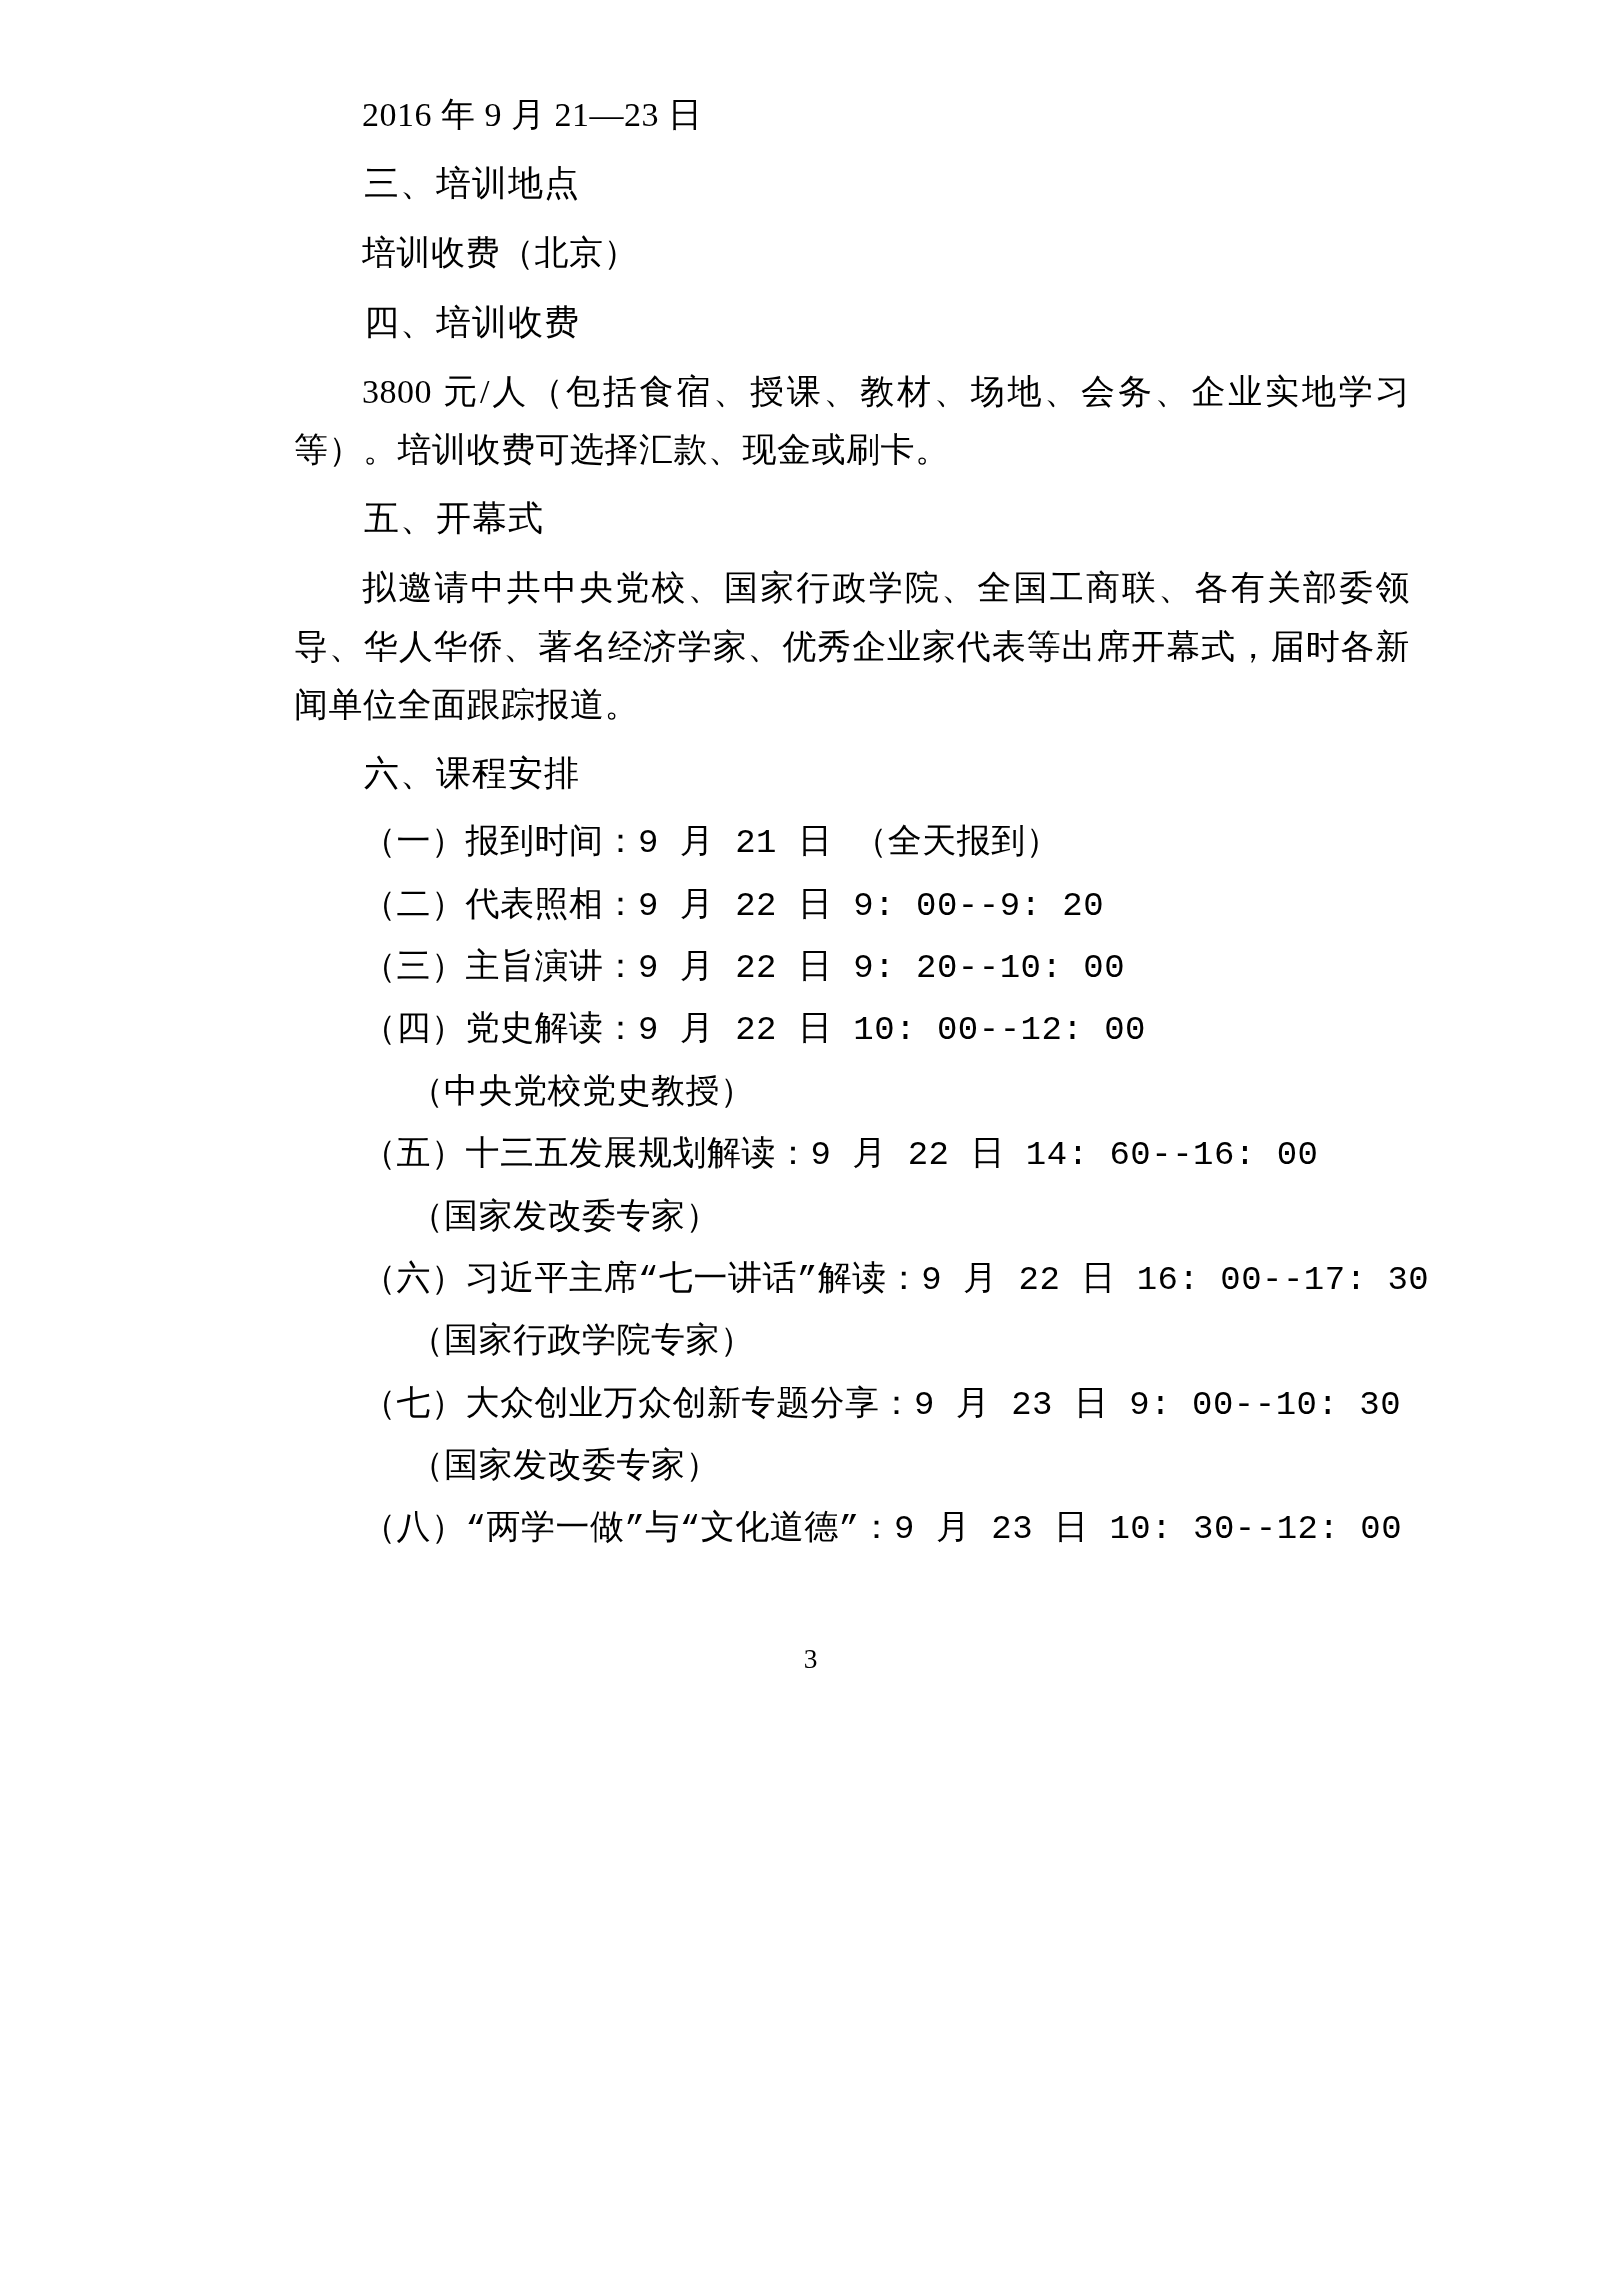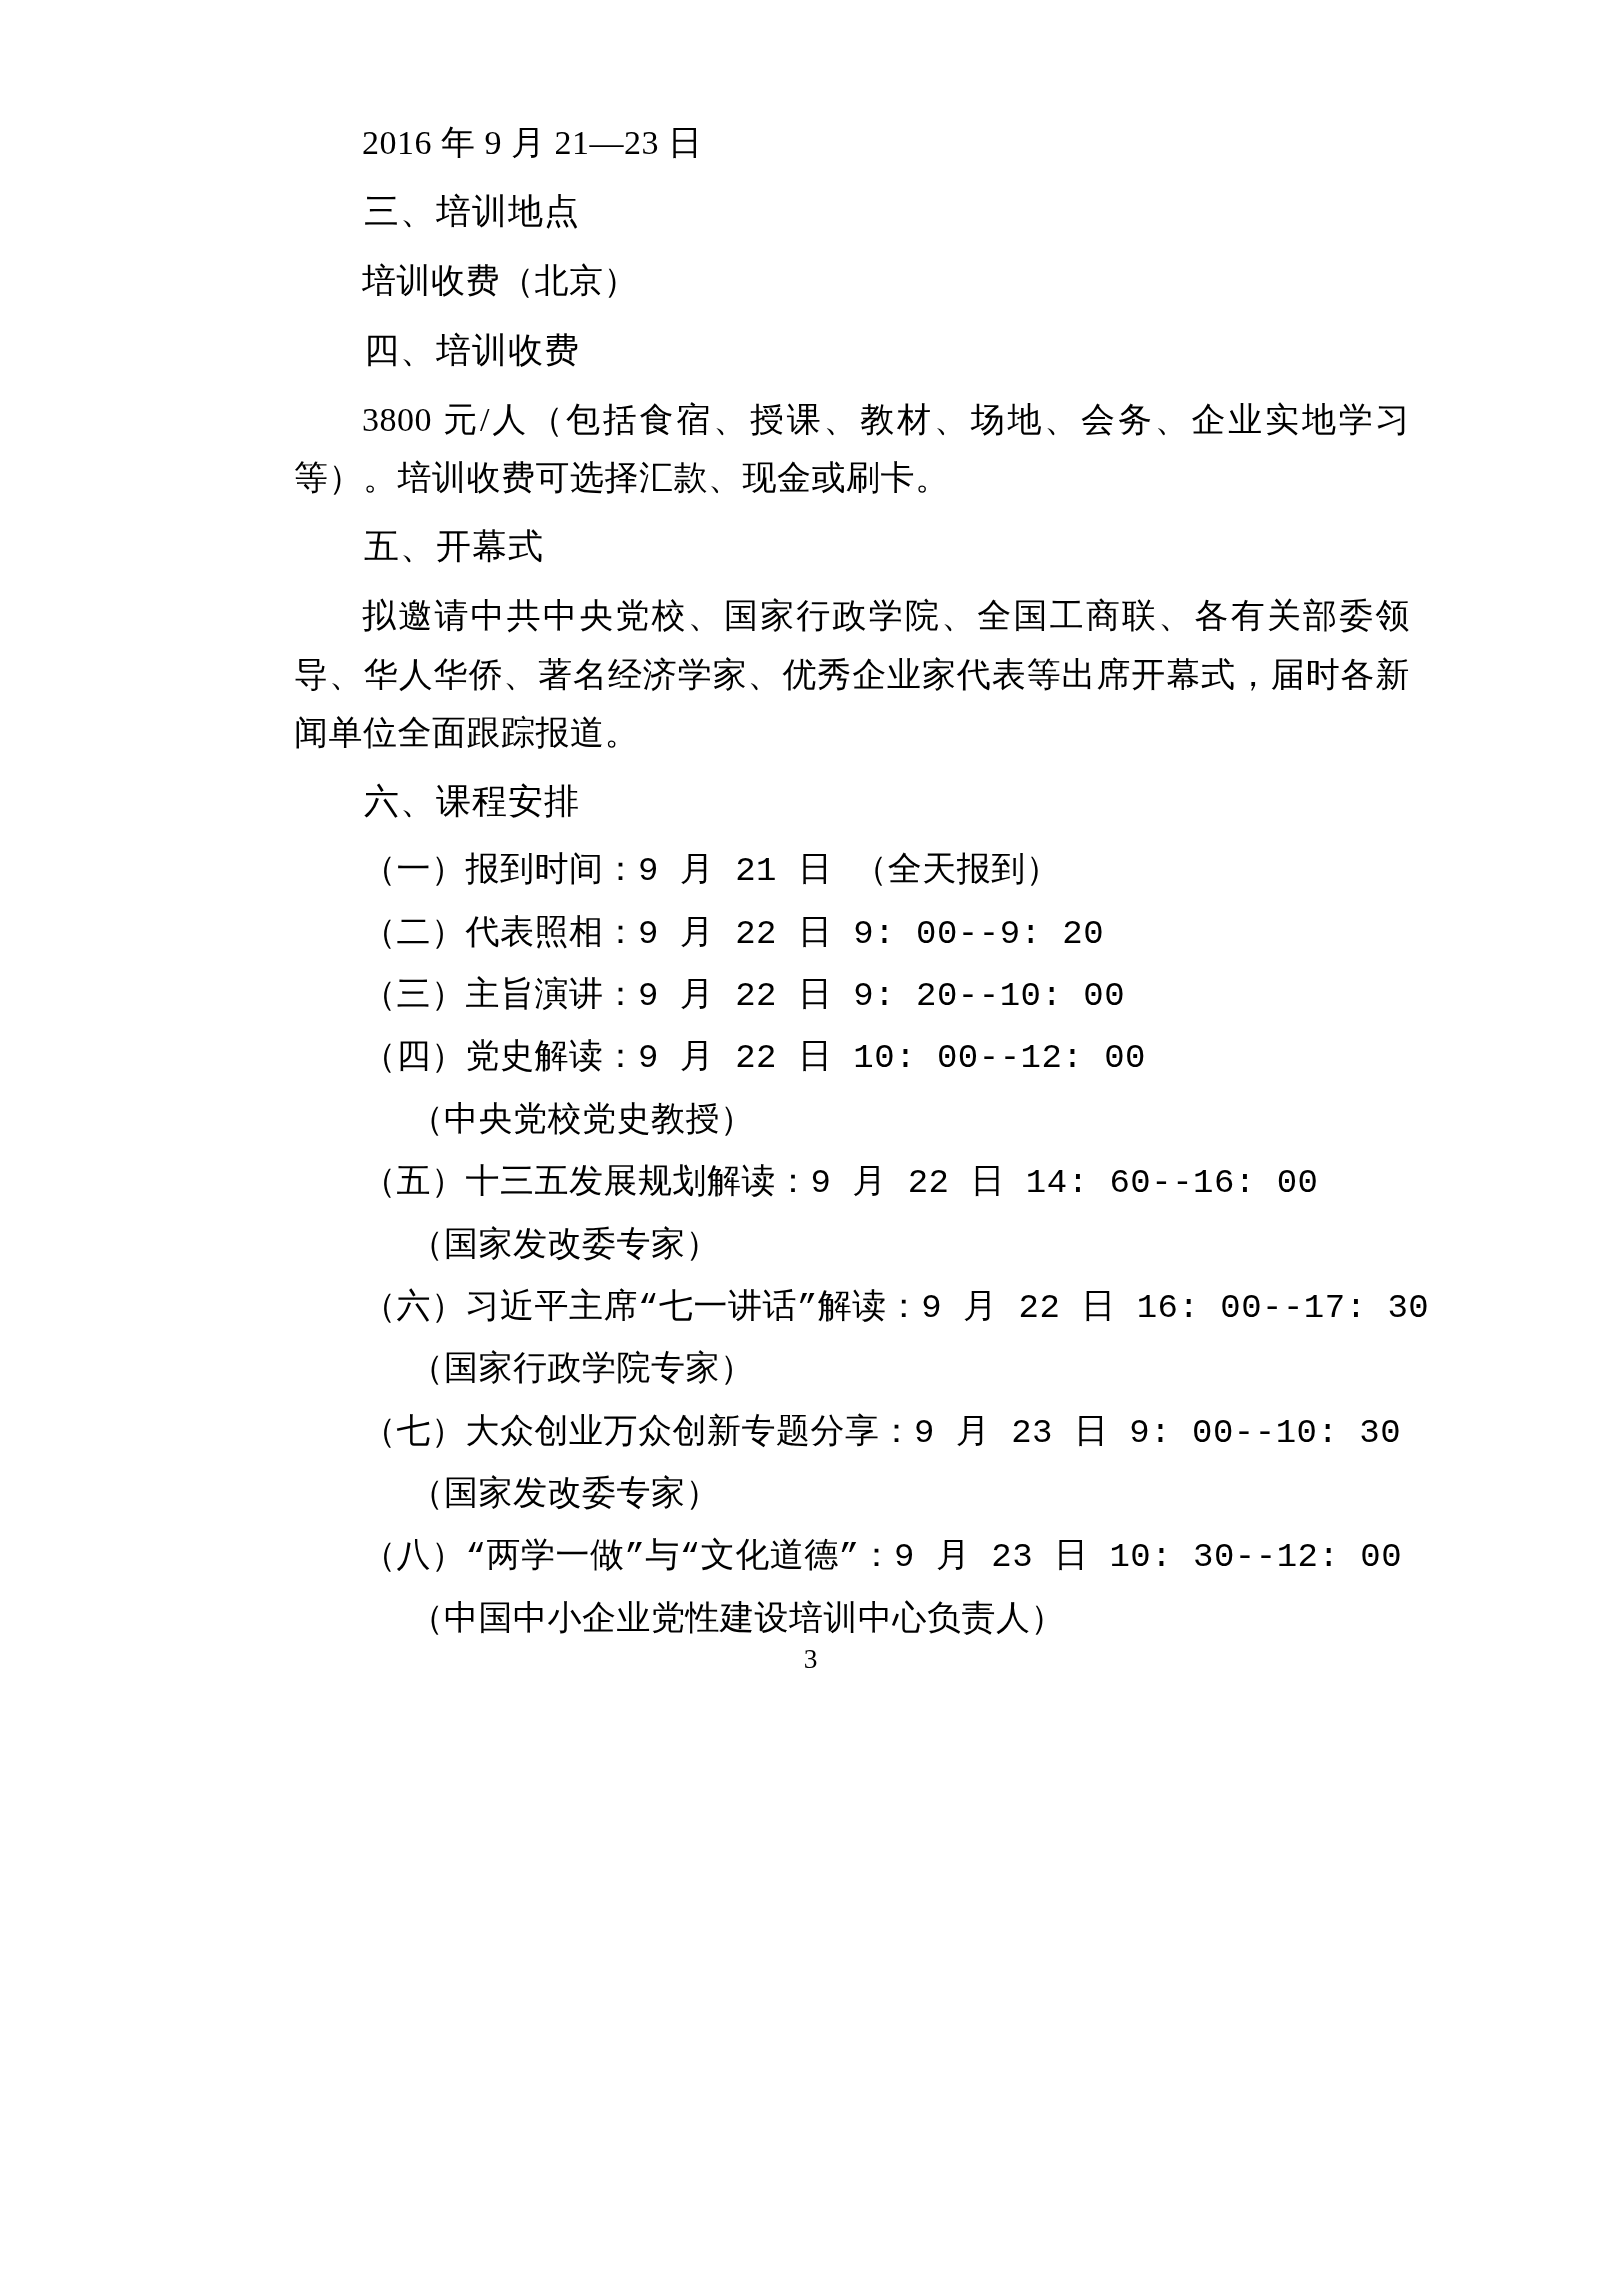--- a/index.html
+++ b/index.html
@@ -14,21 +14,21 @@
     font-family: "Liberation Serif", "DejaVu Serif", serif;
     color: #000000;
     overflow: hidden;
   }
   .page {
     position: absolute;
     left: 0; top: 0;
     width: 1621px;
     height: 1765px;
     box-sizing: border-box;
-    padding: 114px 211px 59px 294px;
+    padding: 86px 211px 59px 294px;
   }
   .doc-body {
     font-size: 34px;
     line-height: 1.72;
   }
   
   .para {
     margin: 0 0 5.9px 0;
     text-indent: 2em;
     text-align: justify;
@@ -111,20 +111,19 @@
     <div class="block">
       <p class="item">（六）习近平主席“七一讲话”解读：9 月 22 日 16: 00--17: 30</p>
       <p class="subitem">（国家行政学院专家）</p>
     </div>
     <div class="block">
       <p class="item">（七）大众创业万众创新专题分享：9 月 23 日 9: 00--10: 30</p>
       <p class="subitem">（国家发改委专家）</p>
     </div>
     <div class="block">
       <p class="item">（八）“两学一做”与“文化道德”：9 月 23 日 10: 30--12: 00</p>
-      <p class="subitem">（中国中小企业党性建设培训中心负责人）</p>
     </div>
 
   </div>
 
   <div class="page-number">3</div>
 </div>
 
 
 </body></html>

